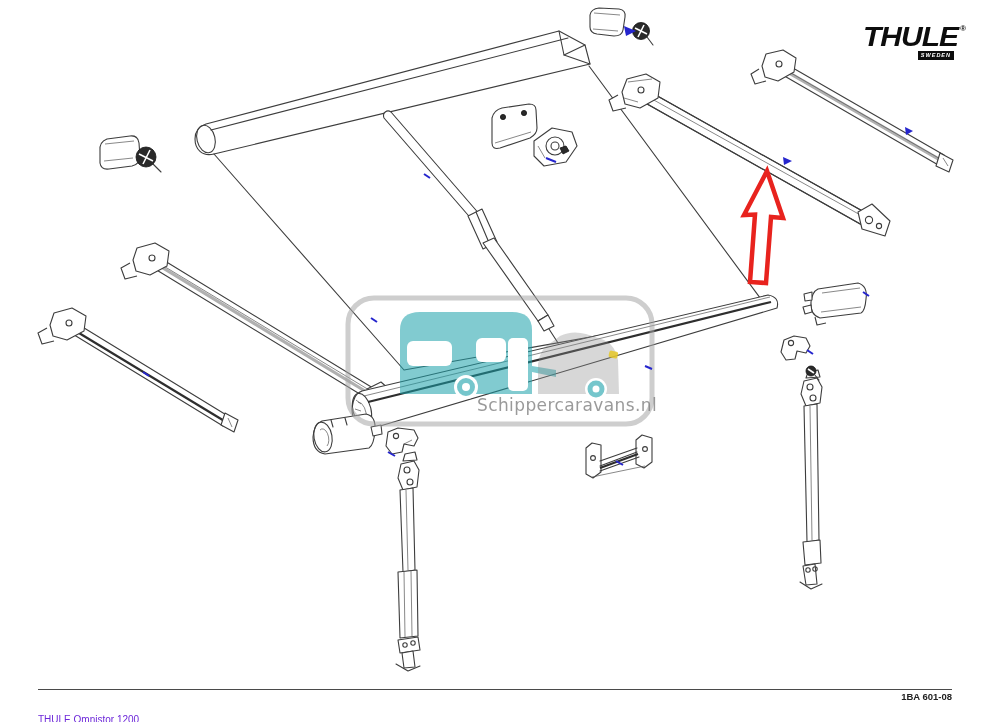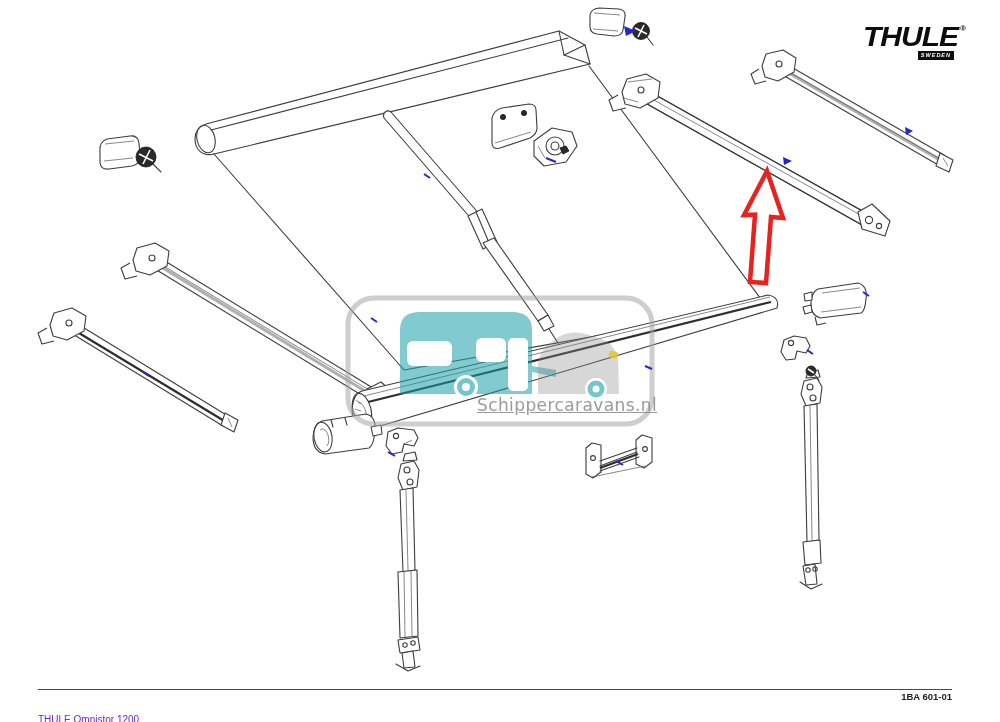--- a/index.html
+++ b/index.html
@@ -23,21 +23,20 @@
   }
   
   .footer-line{position:absolute;left:38px;right:48px;top:689px;height:0;border-top:1.4px solid #4a4a4a;}
   .footer-title{position:absolute;left:38px;top:694px;font-size:10px;color:#6d28d9;margin-top:20px;}
   .footer-code{position:absolute;right:48px;top:691px;font-size:9.5px;font-weight:700;color:#222;}
   
   .wm-text{
     position:absolute;left:477px;top:395px;width:200px;
     font-family:"DejaVu Sans",sans-serif;font-size:17px;letter-spacing:0.4px;
     color:rgba(125,125,125,0.78);
-    text-decoration:underline;
   }
   svg{position:absolute;left:0;top:0;}
   .ln{stroke:#3d3d3d;stroke-width:1.1;fill:none;stroke-linecap:round;stroke-linejoin:round;}
   .lnf{stroke:#3d3d3d;stroke-width:1.1;fill:#ffffff;stroke-linejoin:round;}
   .thin{stroke:#555;stroke-width:0.7;fill:none;}
   .gray{stroke:#b0b0b0;stroke-width:3.2;fill:none;}
   .dark{stroke:#2e2e2e;stroke-width:2.2;fill:none;}
   .scr{fill:#2a2a2a;stroke:#111;stroke-width:0.8;}
   .cross{stroke:#fff;stroke-width:1.6;fill:none;}
 </style>
@@ -282,13 +281,13 @@
 <div class="brand">
   <div class="logo">THULE</div>
   <div class="reg">®</div>
   <div class="badge">SWEDEN</div>
 </div>
 
 <div class="wm-text">Schippercaravans.nl</div>
 
 <div class="footer-line"></div>
 <div class="footer-title">THULE Omnistor 1200</div>
-<div class="footer-code">1BA 601-01</div>
+<div class="footer-code">1BA 601-08</div>
 
 </body></html>

